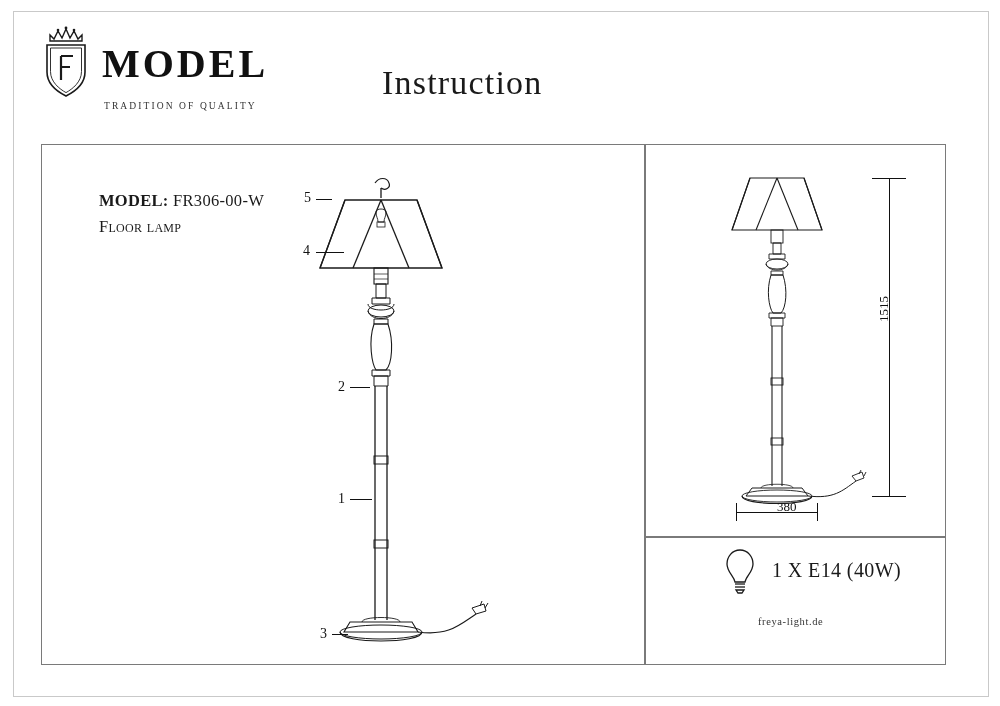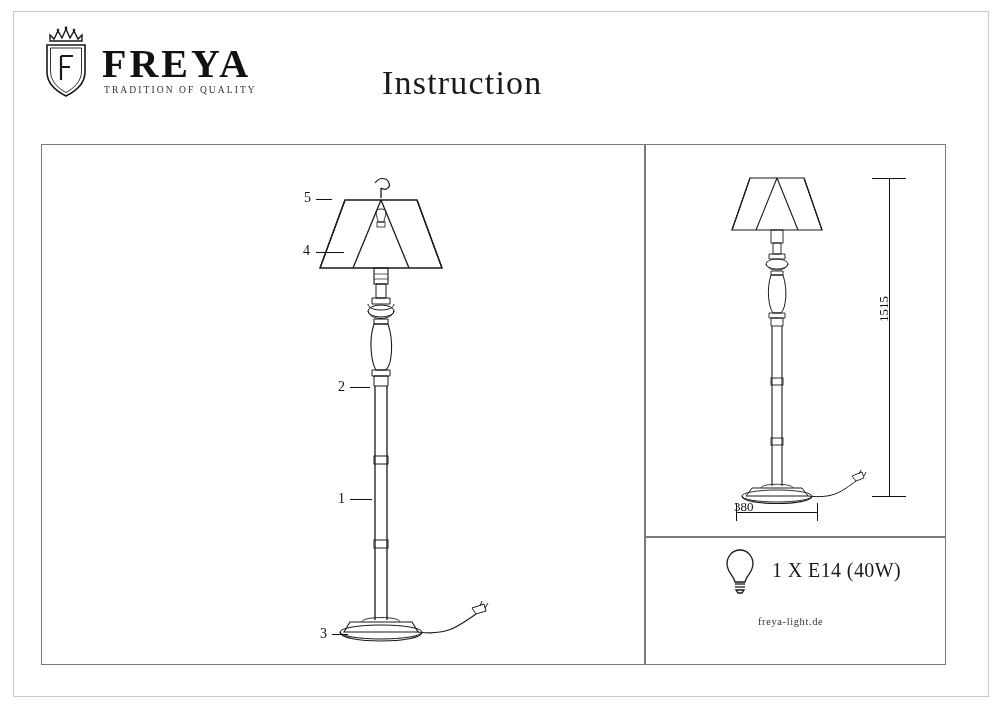--- a/index.html
+++ b/index.html
@@ -53,21 +53,21 @@
     letter-spacing: 3px;
     font-weight: 700;
     line-height: 40px;
     color: #111;
   }
   .brand-tagline {
     font-family: "Liberation Serif", serif;
     font-size: 9.5px;
     letter-spacing: 2.1px;
     color: #333;
-    margin-top: 1px;
+    margin-top: 17px;
     margin-left: 2px;
   }
   .instruction-title {
     position: absolute;
     left: 370px;
     top: 64px;
     font-family: "Liberation Serif", serif;
     font-size: 34px;
     letter-spacing: 1.2px;
     color: #1a1a1a;
@@ -145,21 +145,21 @@
     color: #111;
   }
   .dim-height-label {
     left: 876px;
     top: 322px;
     transform: rotate(-90deg);
     transform-origin: left top;
     white-space: nowrap;
   }
   .dim-width-label {
-    left: 734px;
+    left: 777px;
     top: 499px;
     white-space: nowrap;
   }
 
   
   .bulb-row {
     position: absolute;
     left: 722px;
     top: 546px;
     display: flex;
@@ -202,31 +202,38 @@
         <circle cx="26" cy="2" r="1.4" fill="#1a1a1a"></circle>
         <circle cx="34" cy="4" r="1.3" fill="#1a1a1a"></circle>
 
         <path d="M7 19 L45 19 L45 46 C45 58 34 66 26 70 C18 66 7 58 7 46 Z" fill="none" stroke="#1a1a1a" stroke-width="1.6"></path>
         <path d="M10.5 22 L41.5 22 L41.5 45.5 C41.5 56 32.5 63 26 66.6 C19.5 63 10.5 56 10.5 45.5 Z" fill="none" stroke="#1a1a1a" stroke-width="0.9"></path>
 
         <path d="M21 30 L33 30 M21 30 L21 54 M21 41 L30 41" stroke="#1a1a1a" stroke-width="2.2" fill="none"></path>
       </svg>
     </div>
     <div class="brand-text">
-      <div class="brand-name">FREYA</div>
+      <div class="brand-name">MODEL</div>
       <div class="brand-tagline">TRADITION OF QUALITY</div>
     </div>
   </div>
 
   <div class="instruction-title">Instruction</div>
 
   <div class="panel panel-left"></div>
   <div class="panel panel-right-top"></div>
   <div class="panel panel-right-bottom"></div>
 
+  <div class="model-block">
+    <div class="model-line">
+      <span class="model-label">MODEL:</span>
+      <span>FR306-00-W</span>
+    </div>
+    <div class="model-type">Floor lamp</div>
+  </div>
 
   <div class="lamp-svg lamp-left">
     <svg width="230" height="490" viewBox="0 0 230 490">
       <g fill="none" stroke="#1a1a1a" stroke-width="1.3">
 
         <path d="M85 13 c4 -6 12 -6 14 0 c2 5 -4 8 -8 5" stroke-width="1.2"></path>
         <line x1="91" y1="18" x2="91" y2="28"></line>
 
         <path d="M55 30 L127 30 L152 98 L30 98 Z" stroke-width="1.3"></path>
         <line x1="55" y1="30" x2="30" y2="98"></line>

